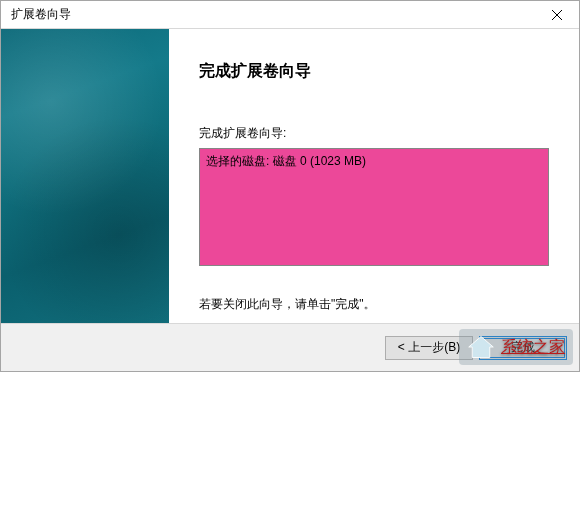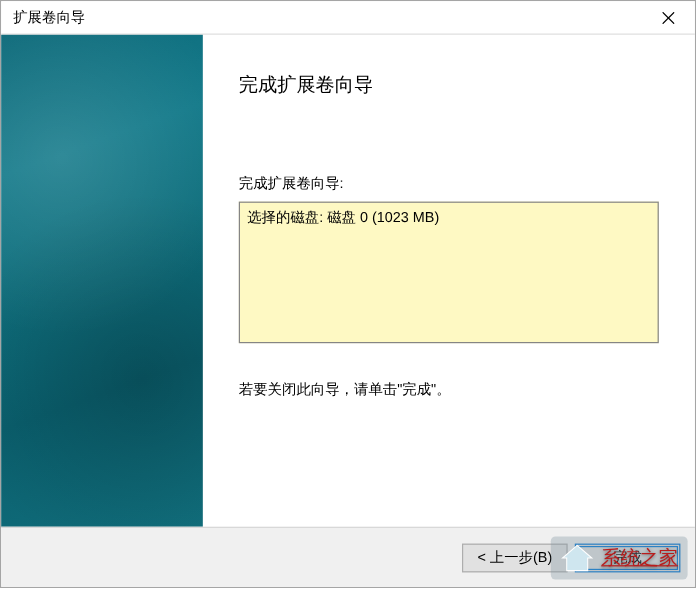--- a/index.html
+++ b/index.html
@@ -7,21 +7,21 @@
     font-family: "Microsoft YaHei", "Segoe UI", Tahoma, sans-serif;
     font-size: 12px;
     background: #fff;
     width: 580px;
     height: 505px;
     overflow: hidden;
   }
   .window {
     border: 1px solid #a5a5a5;
     width: 580px;
-    height: 490px;
+    height: 372px;
     display: flex;
     flex-direction: column;
     background: #fff;
   }
   .titlebar {
     height: 28px;
     display: flex;
     align-items: center;
     justify-content: space-between;
     padding: 0 0 0 10px;
@@ -61,33 +61,33 @@
   }
   .content {
     flex: 1;
     background: #fff;
     padding: 24px 30px 10px 30px;
     display: flex;
     flex-direction: column;
   }
   .heading {
     font-size: 16px;
-    font-weight: 400;
+    font-weight: 700;
     color: #000;
-    margin-bottom: 63px;
+    margin-bottom: 43px;
     margin-top: 8px;
   }
   .label {
     font-size: 12px;
     color: #000;
     margin-bottom: 6px;
   }
   .settings-box {
     border: 1px solid #858585;
-    background: #fef9c3;
+    background: #ec4899;
     width: 100%;
     height: 118px;
     padding: 4px 6px;
     font-size: 12px;
     color: #000;
     overflow: auto;
   }
   .instruction {
     font-size: 12px;
     color: #000;

